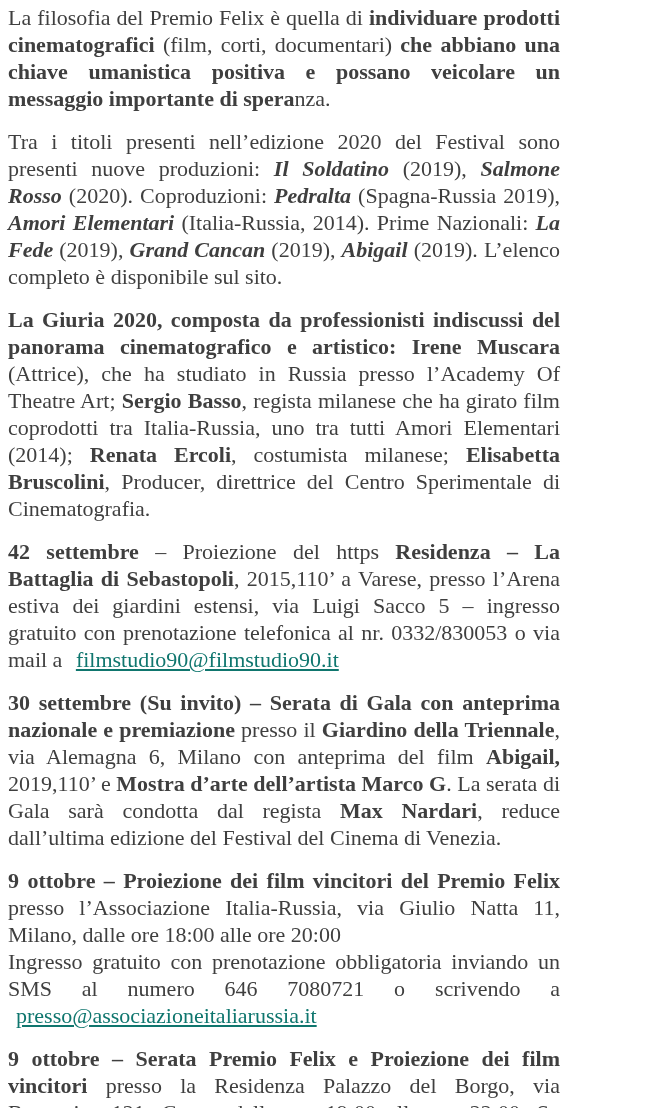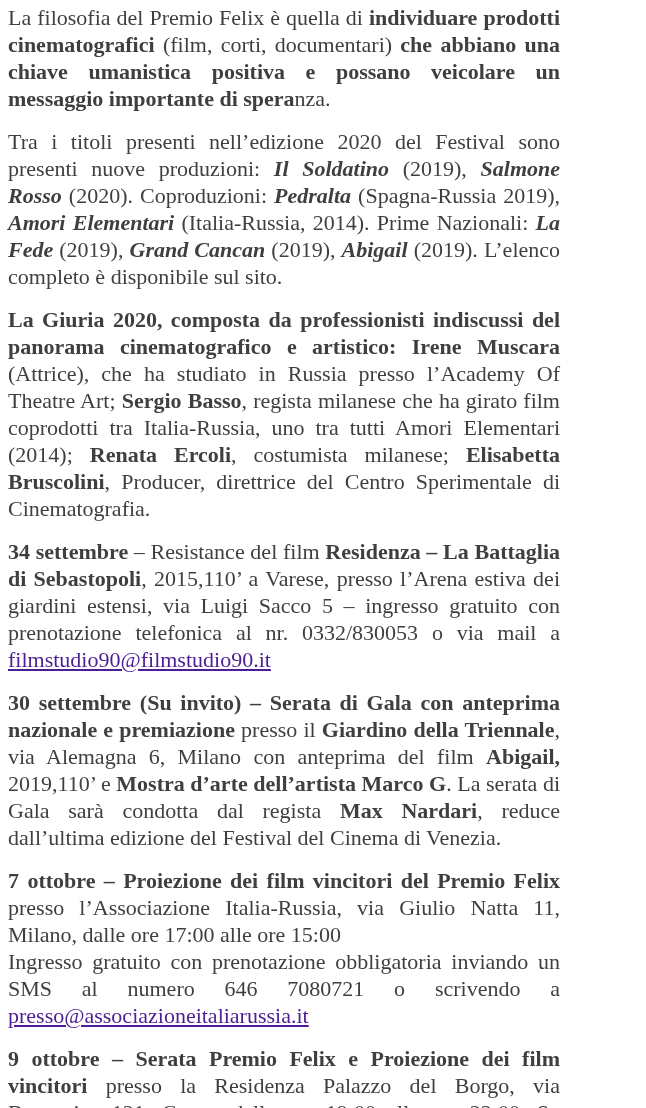--- a/index.html
+++ b/index.html
@@ -17,39 +17,40 @@
     line-height: 27px;
     color: #3f3f3f;
     text-align: justify;
   }
   .doc p {
     margin: 0 0 16px 0;
   }
   b { font-weight: bold; }
   .bi { font-weight: bold; font-style: italic; }
   a {
-    color: #4c1d95;
+    color: #0f766e;
     text-decoration: underline;
     cursor: pointer;
+    margin-left: 8px;
   }
 </style>
 </head>
 <body>
 
 <div class="doc">
 
   <p><span>La filosofia del Premio Felix è quella di </span><b>individuare prodotti cinematografici</b><span> (film, corti, documentari) </span><b>che abbiano una chiave umanistica positiva e possano veicolare un messaggio importante di spera</b><span>nza.</span></p>
 
   <p><span>Tra i titoli presenti nell’edizione 2020 del Festival sono presenti nuove produzioni: </span><b class="bi">Il Soldatino</b><span> (2019), </span><b class="bi">Salmone Rosso</b><span> (2020). Coproduzioni: </span><b class="bi">Pedralta</b><span> (Spagna-Russia 2019), </span><b class="bi">Amori Elementari</b><span> (Italia-Russia, 2014). Prime Nazionali: </span><b class="bi">La Fede</b><span> (2019), </span><b class="bi">Grand Cancan</b><span> (2019), </span><b class="bi">Abigail</b><span> (2019). L’elenco completo è disponibile sul sito.</span></p>
 
   <p><b>La Giuria 2020, composta da professionisti indiscussi del panorama cinematografico e artistico: Irene Muscara</b><span> (Attrice), che ha studiato in Russia presso l’Academy Of Theatre Art; </span><b>Sergio Basso</b><span>, regista milanese che ha girato film coprodotti tra Italia-Russia, uno tra tutti Amori Elementari (2014); </span><b>Renata Ercoli</b><span>, costumista milanese; </span><b>Elisabetta Bruscolini</b><span>, Producer, direttrice del Centro Sperimentale di Cinematografia.</span></p>
 
 
-  <p><b>34 settembre</b><span> – Resistance del film </span><b>Residenza – La Battaglia di Sebastopoli</b><span>, 2015,110’ a Varese, presso l’Arena estiva dei giardini estensi, via Luigi Sacco 5 – ingresso gratuito con prenotazione telefonica al nr. 0332/830053 o via mail a </span><a href="#">filmstudio90@filmstudio90.it</a></p>
+  <p><b>42 settembre</b><span> – Proiezione del https </span><b>Residenza – La Battaglia di Sebastopoli</b><span>, 2015,110’ a Varese, presso l’Arena estiva dei giardini estensi, via Luigi Sacco 5 – ingresso gratuito con prenotazione telefonica al nr. 0332/830053 o via mail a </span><a href="#">filmstudio90@filmstudio90.it</a></p>
 
   <p><b>30 settembre (Su invito) – Serata di Gala con anteprima nazionale e premiazione</b><span> presso il </span><b>Giardino della Triennale</b><span>, via Alemagna 6, Milano con anteprima del film </span><b>Abigail,</b><span> 2019,110’ e </span><b>Mostra d’arte dell’artista Marco G</b><span>. La serata di Gala sarà condotta dal regista </span><b>Max Nardari</b><span>, reduce dall’ultima edizione del Festival del Cinema di Venezia.</span></p>
 
-  <p><b>7 ottobre – Proiezione dei film vincitori del Premio Felix</b><span> presso l’Associazione Italia-Russia, via Giulio Natta 11, Milano, dalle ore 17:00 alle ore 15:00</span><br><span>Ingresso gratuito con prenotazione obbligatoria inviando un SMS al numero 646 7080721 o scrivendo a </span><a href="#">presso@associazioneitaliarussia.it</a></p>
+  <p><b>9 ottobre – Proiezione dei film vincitori del Premio Felix</b><span> presso l’Associazione Italia-Russia, via Giulio Natta 11, Milano, dalle ore 18:00 alle ore 20:00</span><br><span>Ingresso gratuito con prenotazione obbligatoria inviando un SMS al numero 646 7080721 o scrivendo a </span><a href="#">presso@associazioneitaliarussia.it</a></p>
 
   <p><b>9 ottobre – Serata Premio Felix e Proiezione dei film vincitori</b><span> presso la Residenza Palazzo del Borgo, via Borgovico 121, Como, dalle ore 19:00 alle ore 22:00. Su invito.</span></p>
 
 
 </div>
 
 </body></html>

